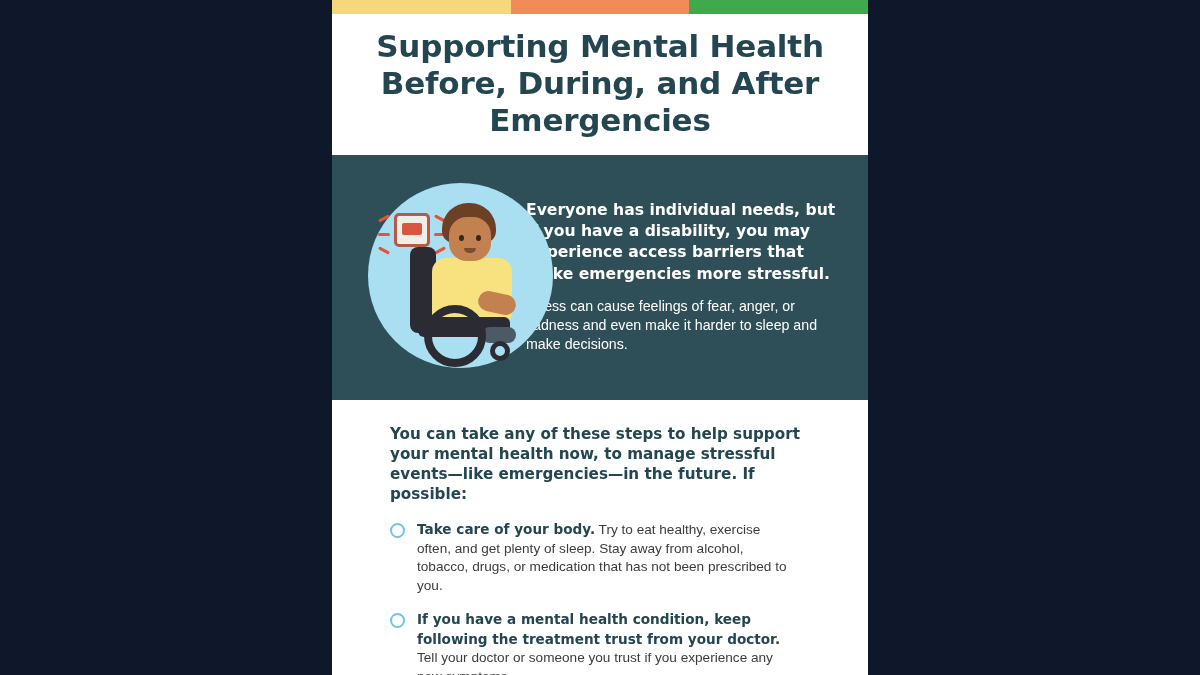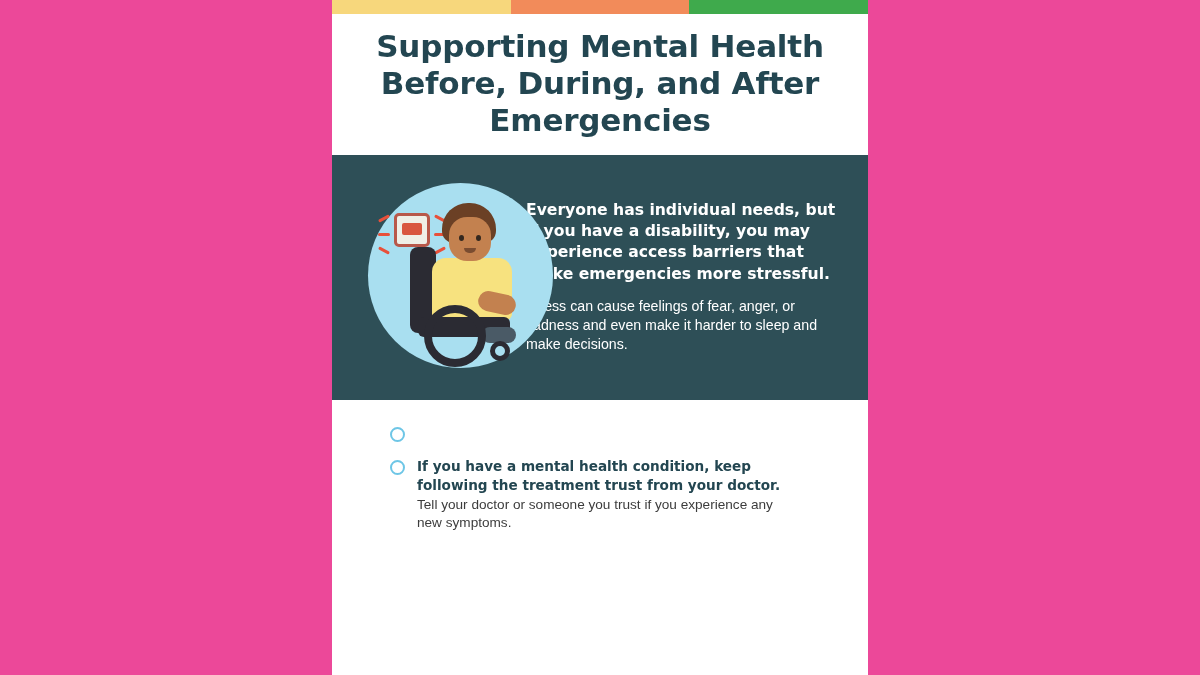--- a/index.html
+++ b/index.html
@@ -9,21 +9,21 @@
     width: 1200px;
     height: 675px;
     overflow: hidden;
     font-family: "Liberation Sans", sans-serif;
   }
 
   #page {
     position: relative;
     width: 1200px;
     height: 675px;
-    background: #ec4899;
+    background: #0f172a;
   }
 
   .sheet {
     position: absolute;
     left: 332px;
     top: 0;
     width: 536px;
     height: 675px;
     background: #ffffff;
   }
@@ -305,24 +305,28 @@
         <div class="wheel-small"></div>
       </div>
 
       <div class="hero-text">
         <p class="hero-lead">Everyone has individual needs, but if you have a disability, you may experience access barriers that make emergencies more stressful.</p>
         <p class="hero-sub">Stress can cause feelings of fear, anger, or sadness and even make it harder to sleep and make decisions.</p>
       </div>
     </div>
 
     <div class="body-wrap">
+      <p class="lede">You can take any of these steps to help support your mental health now, to manage stressful events—like emergencies—in the future. If possible:</p>
 
       <ul class="bullets">
         <li class="bullet">
           <span class="bullet-dot"></span>
+          <span class="bullet-text">
+            <span class="b-strong">Take care of your body.</span><span> Try to eat healthy, exercise often, and get plenty of sleep. Stay away from alcohol, tobacco, drugs, or medication that has not been prescribed to you.</span>
+          </span>
         </li>
         <li class="bullet">
           <span class="bullet-dot"></span>
           <span class="bullet-text">
             <span class="b-strong">If you have a mental health condition, keep following the treatment trust from your doctor.</span><span> Tell your doctor or someone you trust if you experience any new symptoms.</span>
           </span>
         </li>
 
       </ul>
     </div>

